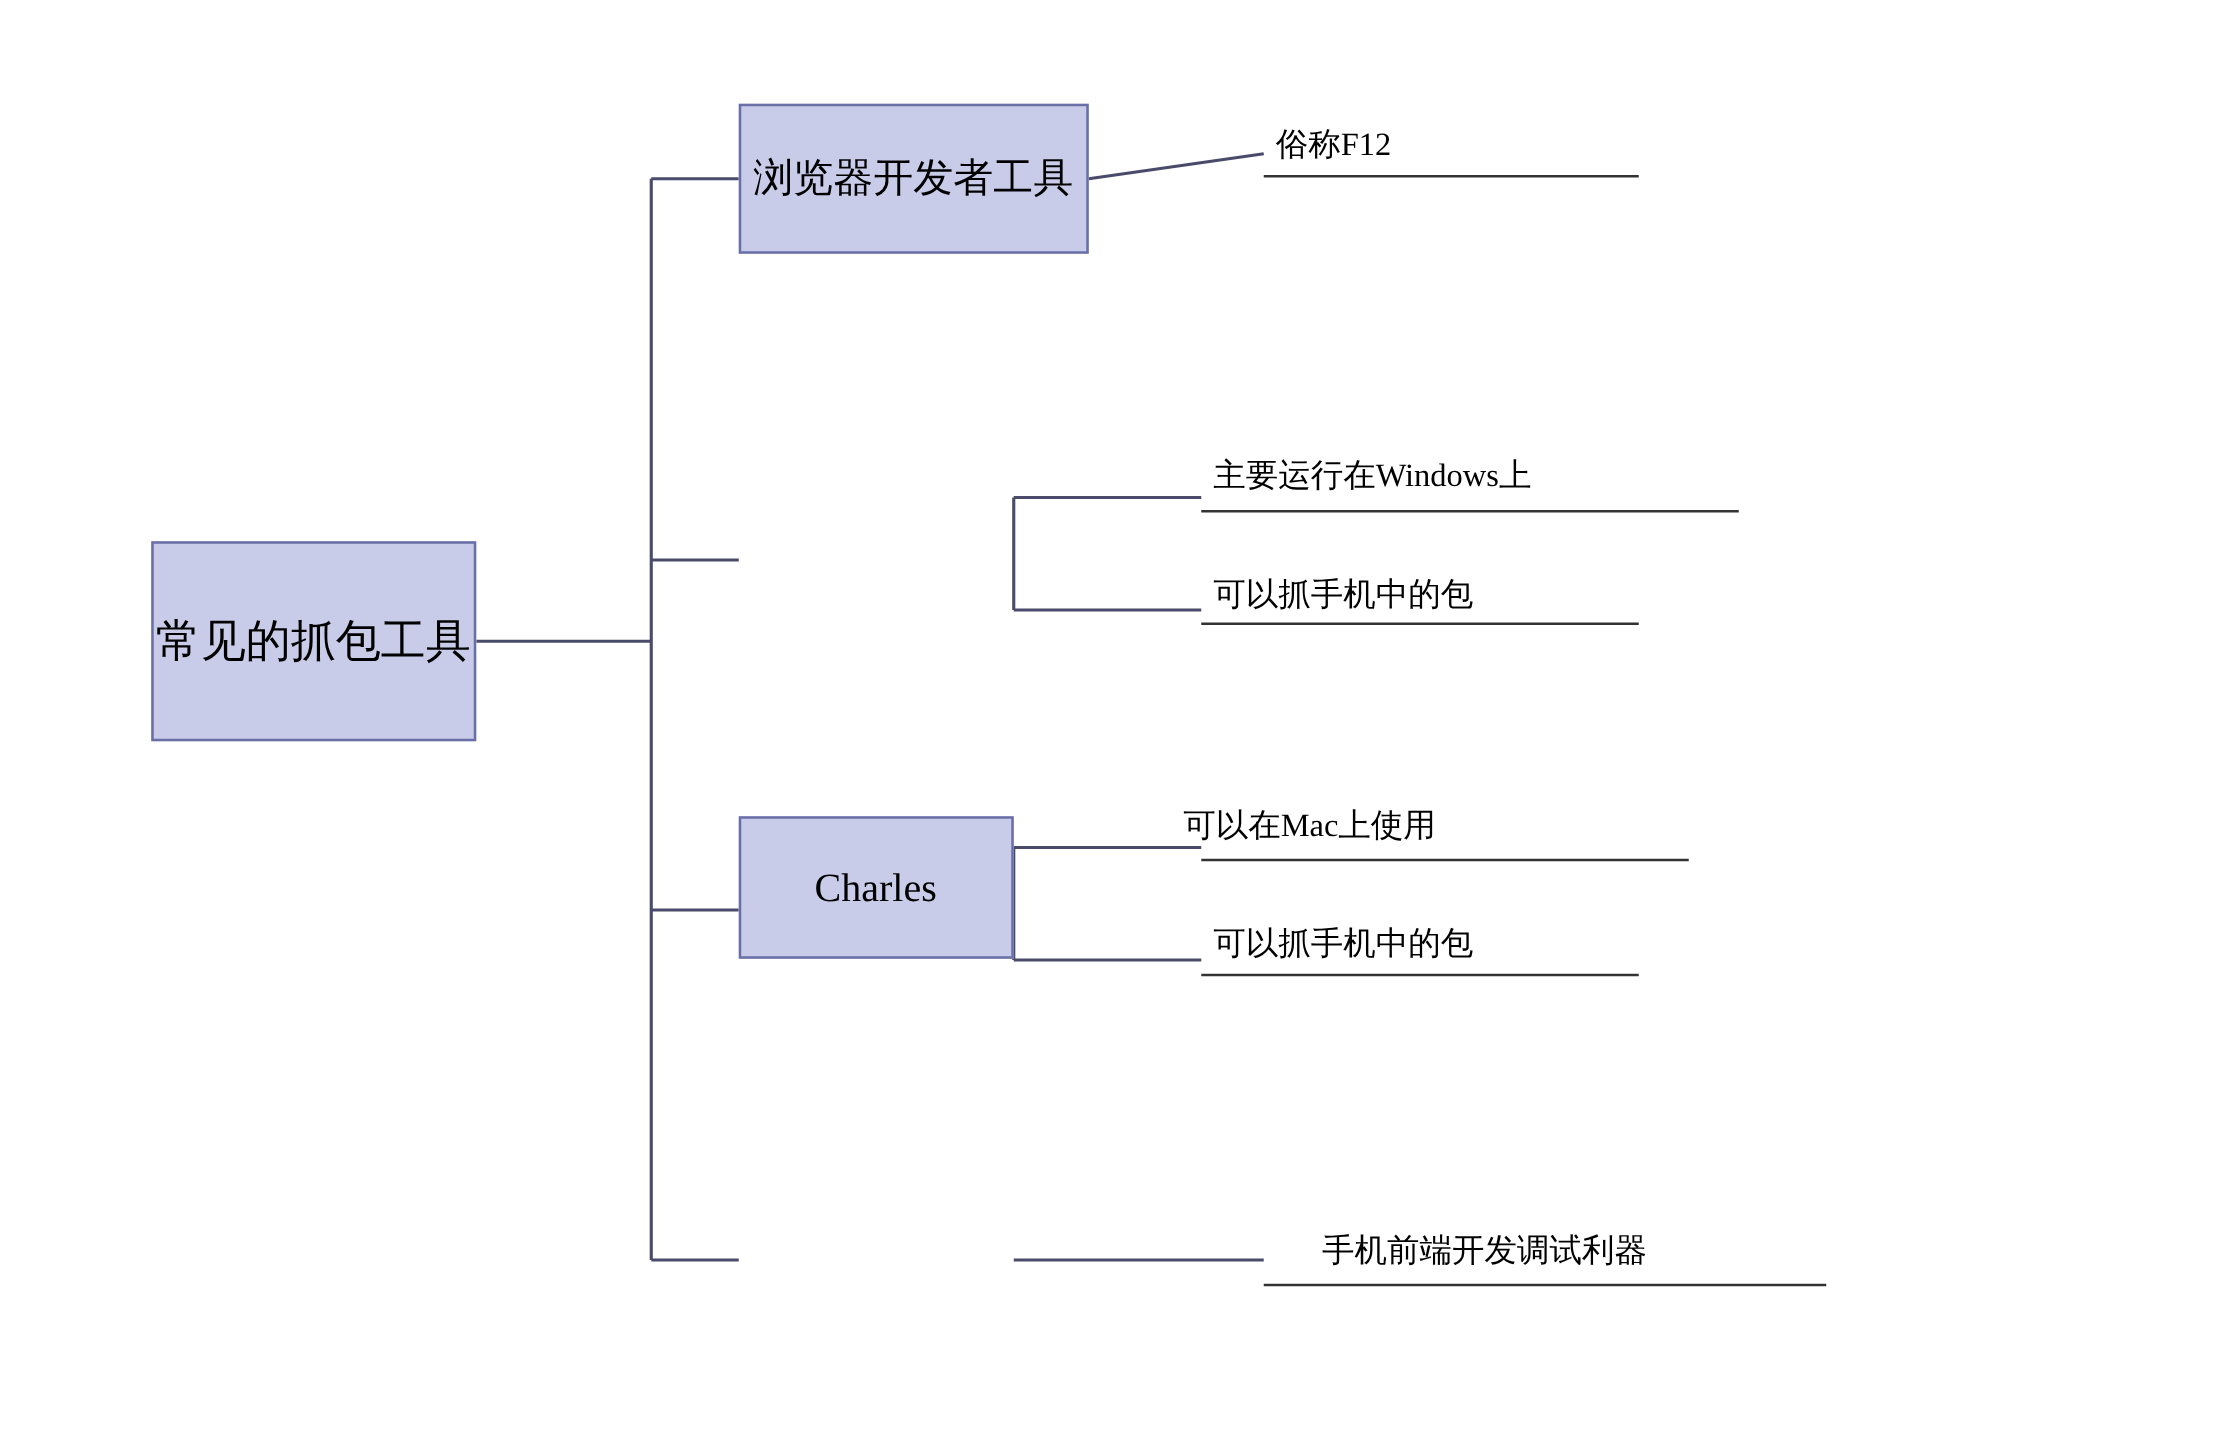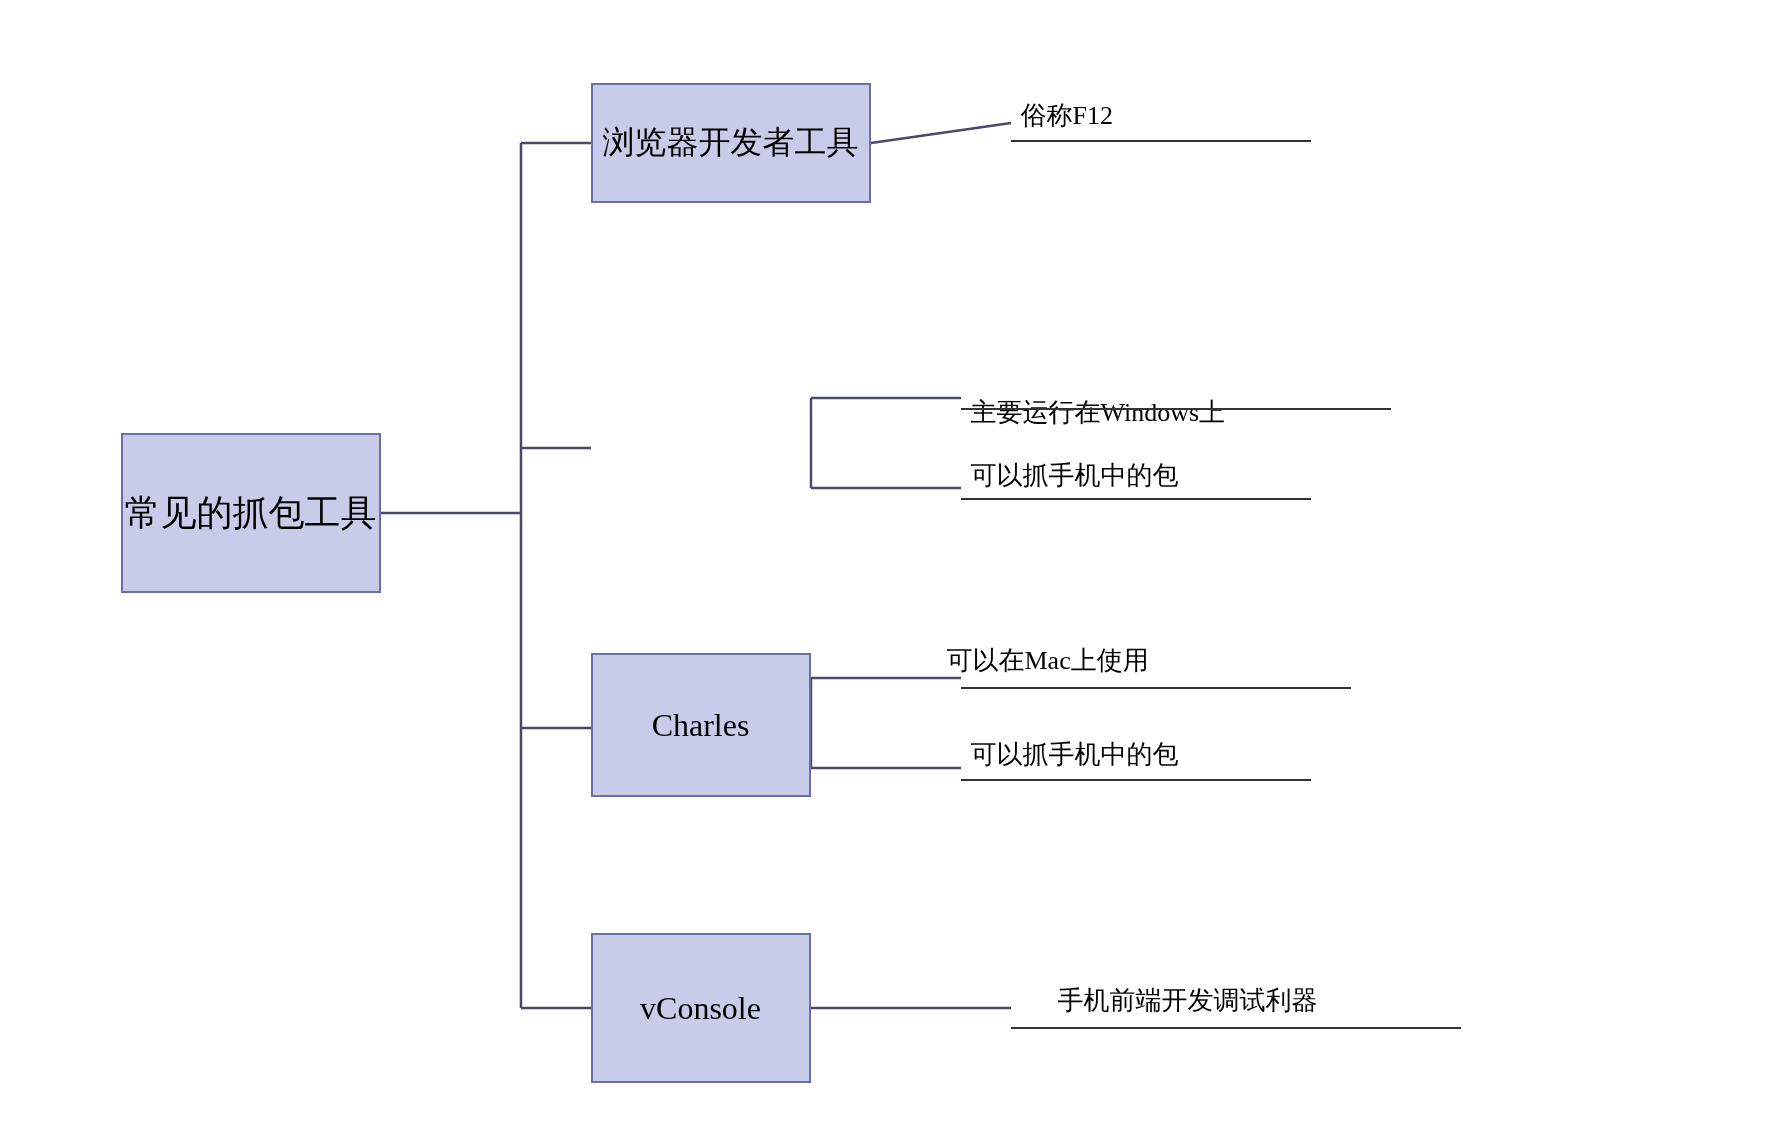--- a/index.html
+++ b/index.html
@@ -53,21 +53,21 @@
       left: 500px;
       top: 330px;
       width: 220px;
       height: 150px;
     }
 
     .box-charles {
       left: 500px;
       top: 610px;
       width: 220px;
-      height: 144px;
+      height: 114px;
     }
 
     .box-vconsole {
       left: 500px;
       top: 890px;
       width: 220px;
       height: 150px;
     }
 
     
@@ -135,30 +135,27 @@
 
   <div class="box box-browser">
     <span>浏览器开发者工具</span>
   </div>
 
 
   <div class="box box-charles">
     <span>Charles</span>
   </div>
 
-  <div class="box box-vconsole">
-    <span>vConsole</span>
-  </div>
 
   <div class="label" style="left: 930px; top: 55px;">
     <span>俗称F12</span>
   </div>
   <div class="label-underline" style="left: 920px; top: 97px; width: 300px;"></div>
 
-  <div class="label" style="left: 880px; top: 320px; margin-top: 32px;">
+  <div class="label" style="left: 880px; top: 320px;">
     <span>主要运行在Windows上</span>
   </div>
   <div class="label-underline" style="left: 870px; top: 365px; width: 430px;"></div>
 
   <div class="label" style="left: 880px; top: 415px;">
     <span>可以抓手机中的包</span>
   </div>
   <div class="label-underline" style="left: 870px; top: 455px; width: 350px;"></div>
 
   <div class="label" style="left: 856px; top: 600px;">

